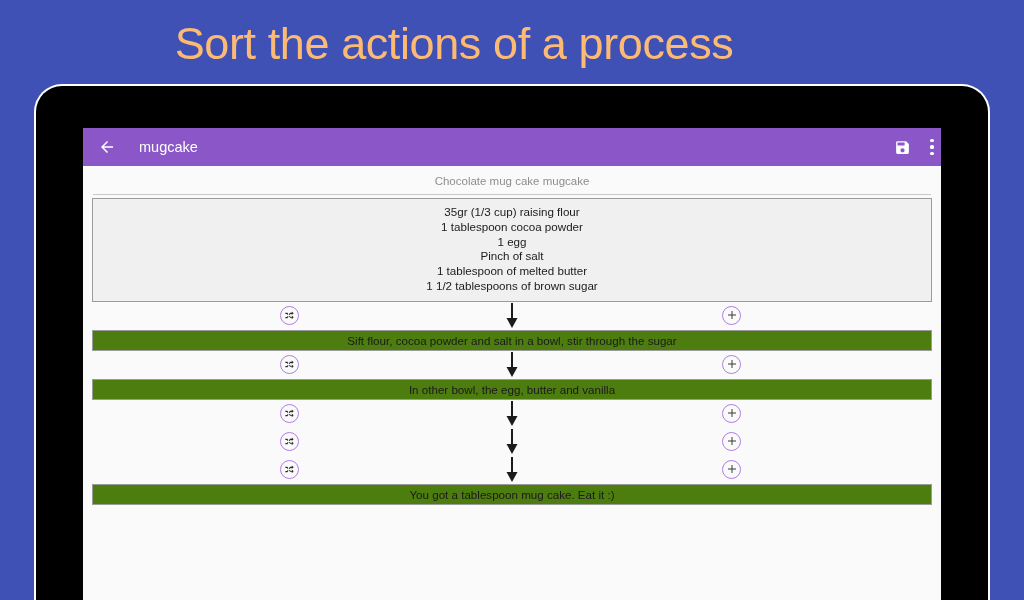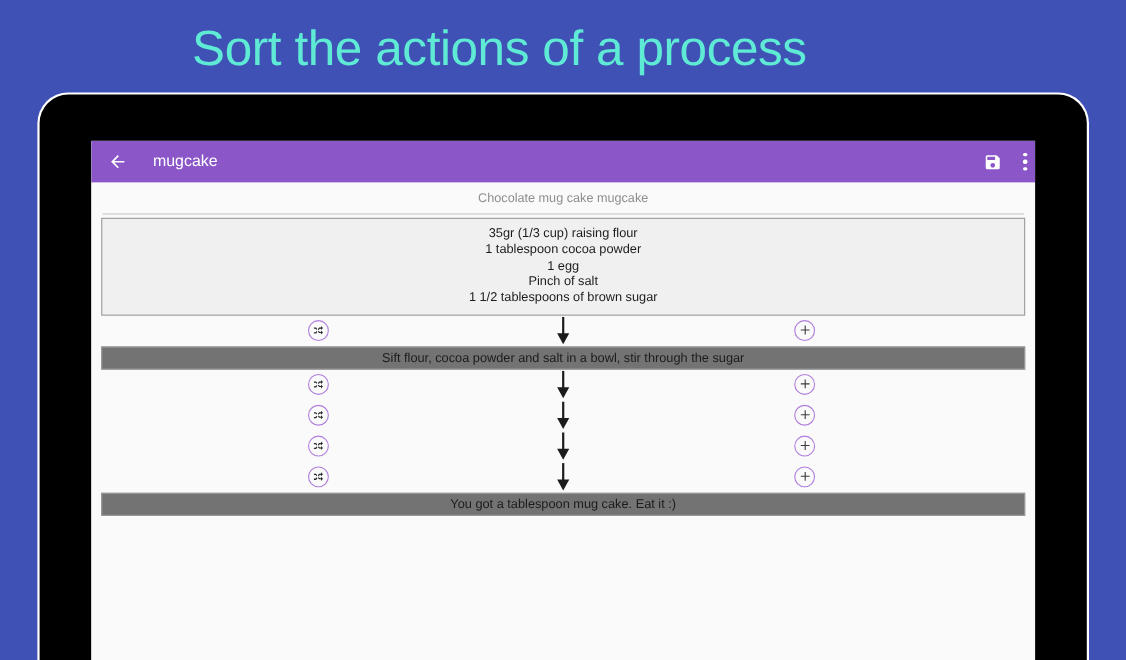--- a/index.html
+++ b/index.html
@@ -8,21 +8,21 @@
     font-family:"Liberation Sans", sans-serif;
     background:#3f51b5;
     position:relative;
   }
 
   
   .promo-headline{
     position:absolute;
     top:0; left:0; width:908px; height:88px;
     display:flex; align-items:center; justify-content:center;
-    color:#5eead4;
+    color:#fdba74;
     font-size:45px;
     font-weight:400;
     letter-spacing:-0.4px;
     white-space:nowrap;
   }
 
   
   .device{
     position:absolute;
     left:36px; top:86px;
@@ -122,21 +122,21 @@
   .circle-btn.shuffle{ left:188px; }
   .circle-btn.add{ left:630px; }
   .down-arrow{
     position:absolute;
     left:50%; top:1px;
     transform:translateX(-50%);
     cursor:default;
   }
 
   .step-box{
-    background:#737373;
+    background:#4d7c0f;
     border:1px solid #9b9b9b;
     height:21px;
     display:flex;
     align-items:center;
     justify-content:center;
     font-size:11.6px;
     color:#1b1b1b;
     white-space:nowrap;
     cursor:pointer;
   }
@@ -173,20 +173,21 @@
     <div class="content">
 
       <div class="doc-title">Chocolate mug cake mugcake</div>
       <div class="rule"></div>
 
       <div class="ingredients-box">
         <div class="line">35gr (1/3 cup) raising flour</div>
         <div class="line">1 tablespoon cocoa powder</div>
         <div class="line">1 egg</div>
         <div class="line">Pinch of salt</div>
+        <div class="line">1 tablespoon of melted butter</div>
         <div class="line">1 1/2 tablespoons of brown sugar</div>
       </div>
 
       <div class="connector">
         <div class="circle-btn shuffle">
           <svg width="11" height="11" viewBox="0 0 24 24" aria-hidden="true">
             <path d="M17 3l4 4-4 4V8.5h-2.6l-2.1 2.7-1.5-1.9L13.2 6H17V3zM3 6h4.3l2.2 2.8-1.5 1.9L6.3 8.5H3V6zm14 9v-3l4 4-4 4v-3h-3.8l-2.1-2.7 1.5-1.9 2.1 2.6H17zM3 15.5h3.3l2.1-2.6 1.5 1.9L7.3 18H3v-2.5z" fill="#2a2a2a"></path>
           </svg>
         </div>
         <div class="down-arrow">
@@ -218,20 +219,21 @@
           </svg>
         </div>
         <div class="circle-btn add">
           <svg width="12" height="12" viewBox="0 0 24 24" aria-hidden="true">
             <path d="M11 4h2v16h-2z" fill="#3a3a3a"></path>
             <path d="M4 11h16v2H4z" fill="#3a3a3a"></path>
           </svg>
         </div>
       </div>
 
+      <div class="step-box">In other bowl, the egg, butter and vanilla</div>
 
       <div class="connector">
         <div class="circle-btn shuffle">
           <svg width="11" height="11" viewBox="0 0 24 24" aria-hidden="true">
             <path d="M17 3l4 4-4 4V8.5h-2.6l-2.1 2.7-1.5-1.9L13.2 6H17V3zM3 6h4.3l2.2 2.8-1.5 1.9L6.3 8.5H3V6zm14 9v-3l4 4-4 4v-3h-3.8l-2.1-2.7 1.5-1.9 2.1 2.6H17zM3 15.5h3.3l2.1-2.6 1.5 1.9L7.3 18H3v-2.5z" fill="#2a2a2a"></path>
           </svg>
         </div>
         <div class="down-arrow">
           <svg width="14" height="26" viewBox="0 0 14 26" aria-hidden="true">
             <rect x="6" y="0" width="2" height="17" fill="#1b1b1b"></rect>

